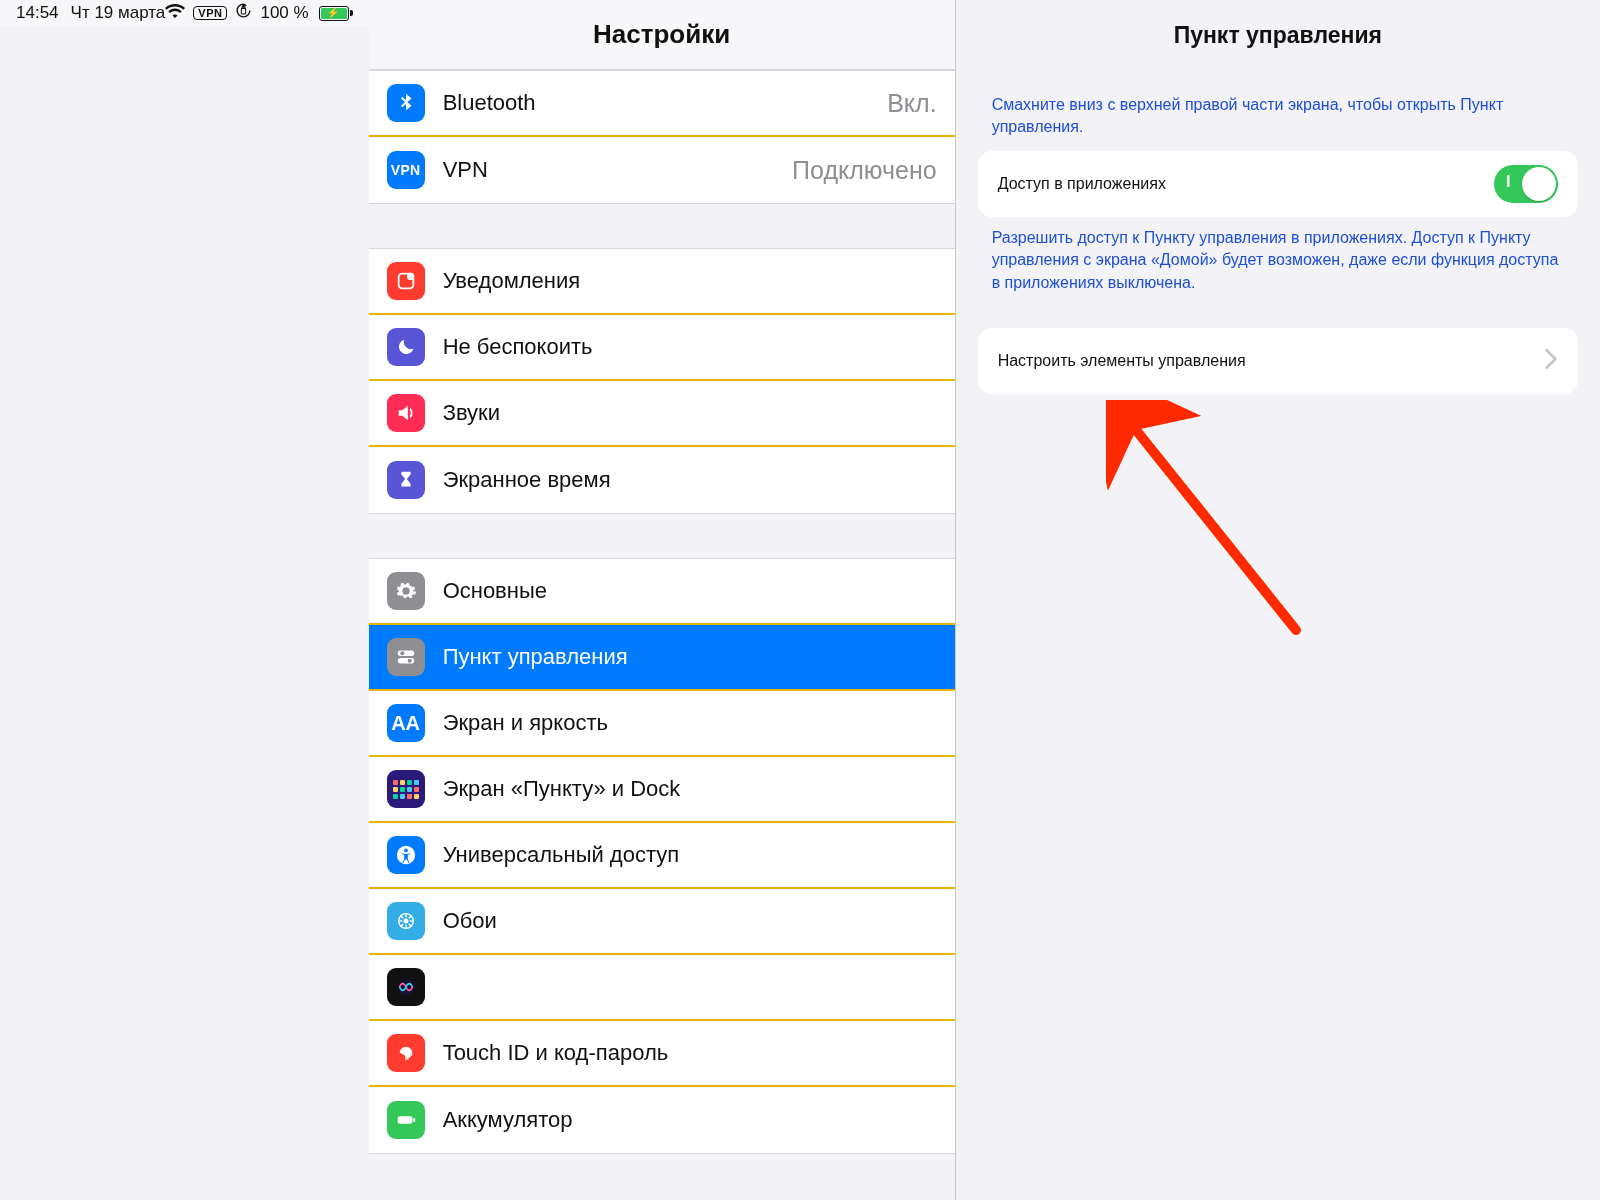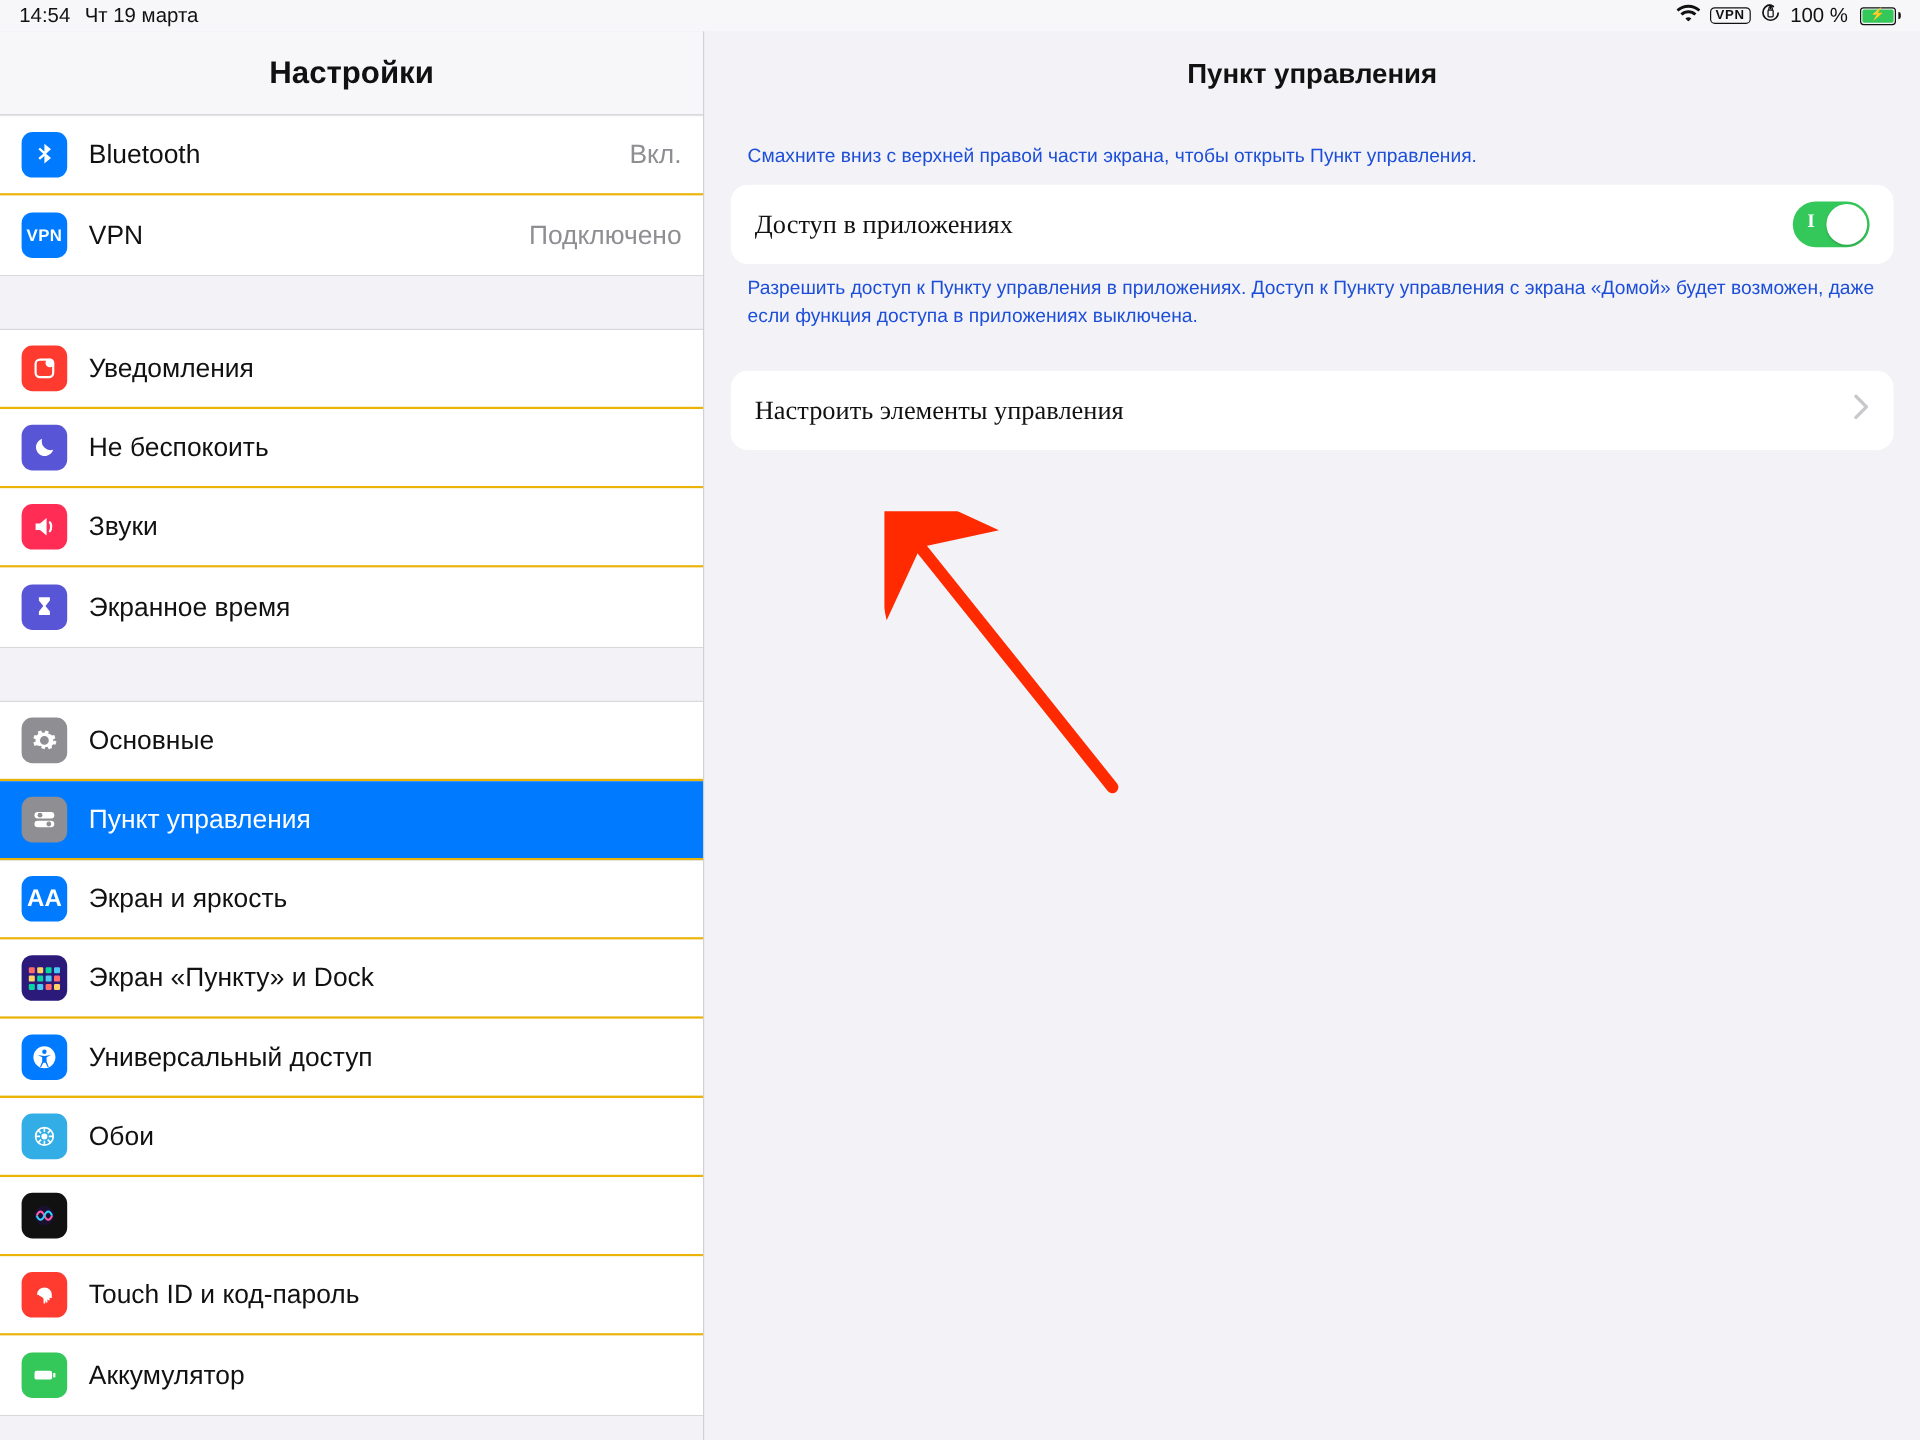--- a/index.html
+++ b/index.html
@@ -1,17 +1,17 @@
 <!DOCTYPE html>
 <html><head>
 <meta charset="utf-8">
 <style>
   * { box-sizing: border-box; margin: 0; padding: 0; }
   html, body { width: 1600px; height: 1200px; font-family: -apple-system, "Helvetica Neue", Arial, sans-serif; background: #f2f2f7; color: #111; overflow: hidden; }
-  .root { display: flex; flex-direction: column; width: 1600px; height: 1200px; }
+  .root { display: flex; width: 1600px; height: 1200px; }
 
   
   .status-bar { height: 26px; display: flex; align-items: center; justify-content: space-between; padding: 0 16px; font-size: 17px; background: #f7f7f9; }
   .status-left { display: flex; gap: 12px; align-items: center; color:#111;}
   .status-right { display: flex; gap: 8px; align-items: center; }
   .vpn-badge { border: 1.5px solid #111; border-radius: 4px; font-size: 11px; padding: 0 4px; letter-spacing: 0.5px; font-weight:600;}
   .battery { display:inline-flex; align-items:center; }
   .battery-body { width: 30px; height: 15px; border: 1.5px solid #111; border-radius: 3px; position: relative; margin-left:2px;}
   .battery-fill { position:absolute; left:1px; top:1px; bottom:1px; right:1px; background:#34c759; border-radius:1.5px; display:flex; align-items:center; justify-content:center;}
   .battery-tip { width:2.5px; height:6px; background:#111; margin-left:1.5px; border-radius:0 2px 2px 0;}
@@ -24,34 +24,34 @@
   .sidebar-body { flex:1; overflow:hidden; }
 
   .group { background:#fff; border-top:1px solid #d8d8dc; border-bottom:1px solid #d8d8dc; }
   .gap { height: 44px; }
 
   .row { display:flex; align-items:center; height:66px; padding:0 18px 0 18px; border-bottom:2px solid #eab308; font-size:22px; background:#fff;}
   .row:last-child { border-bottom:none; }
   .row.selected { background:#007aff; color:#fff; }
   .row.selected .icon-box { filter:none; }
   .row .label { flex:1; margin-left:18px; }
-  .row .value { color:#8e8e93; font-size:22px; }
+  .row .value { color:#8e8e93; font-size:25px; }
 
   .icon-box { width:38px; height:38px; border-radius:9px; display:flex; align-items:center; justify-content:center; color:#fff; flex-shrink:0;}
   .icon-box svg { width:22px; height:22px; fill:currentColor;}
   .icon-box.small-text { font-size:14px; font-weight:700; letter-spacing:0.3px;}
 
   
   .detail { flex:1; background:#f2f2f7; display:flex; flex-direction:column; }
   .detail-header { height:70px; display:flex; align-items:center; justify-content:center; font-size:23px; font-weight:700; }
   .detail-body { padding:0 22px; }
   .hint { color:#1d4ed8; font-size:16px; padding:24px 14px 12px; line-height:1.4;}
   .hint.below { padding:10px 14px 0;}
   .card { background:#fff; border-radius:14px; overflow:hidden;}
-  .card-row { display:flex; align-items:center; height:66px; padding:0 20px; font-size:22px;font-family:Liberation Serif, serif;}
+  .card-row { display:flex; align-items:center; height:66px; padding:0 20px; font-size:16px;}
   .card-row.link { justify-content:space-between; }
   .chevron { color:#c7c7cc; }
 
   .toggle { width:64px; height:38px; background:#34c759; border-radius:19px; position:relative; flex-shrink:0;}
   .toggle::after { content:""; position:absolute; width:34px; height:34px; background:#fff; border-radius:50%; top:2px; right:2px; box-shadow:0 1px 2px rgba(0,0,0,0.2);}
   .toggle::before { content:"I"; position:absolute; color:#fff; left:12px; top:8px; font-size:16px; font-weight:600;}
 
   
   .arrow-annot { position:absolute; pointer-events:none; }
 

